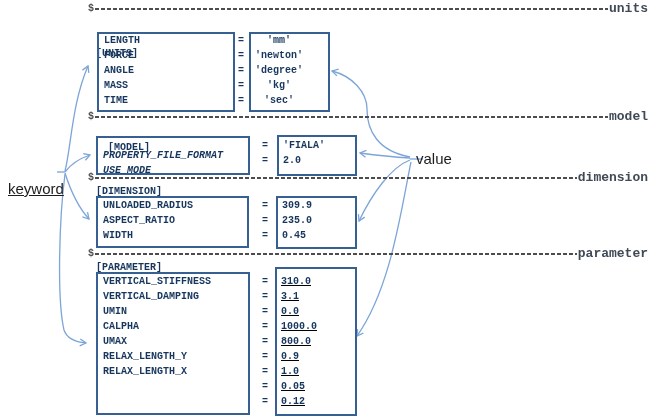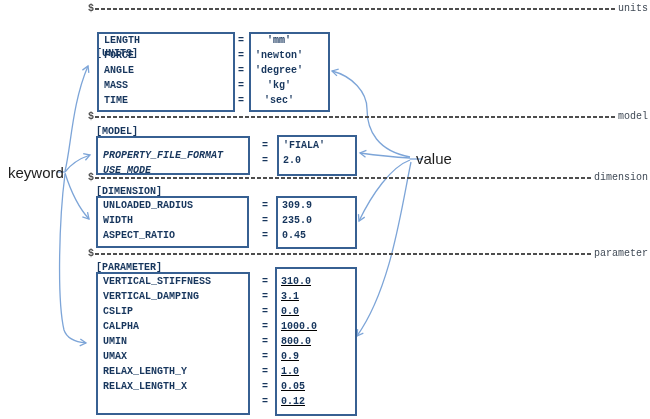--- a/index.html
+++ b/index.html
@@ -6,21 +6,21 @@
   #canvas{
     position:relative;width:650px;height:419px;background:#fff;overflow:hidden;
     font-family:"Liberation Mono","DejaVu Sans Mono",monospace;
   }
   .mono{font-family:"Liberation Mono","DejaVu Sans Mono",monospace;font-weight:bold;
         font-size:10px;color:var(--text,#17365D);white-space:pre;}
   .divider{position:absolute;left:88px;width:560px;height:12px;display:flex;align-items:center;}
   .divider .dollar{font-size:10px;font-weight:bold;color:var(--dash,#4d4d4d);line-height:12px;}
   .divider .dashes{flex:1;height:2px;margin:0 1px;
       background-image:repeating-linear-gradient(90deg,var(--dash,#4d4d4d) 0 4px,transparent 4px 6px);}
-  .divider .divlabel{font-size:10px;font-weight:normal;color:var(--divlabel,#404a56);line-height:12px;}
+  .divider .divlabel{font-size:13px;font-weight:bold;color:var(--divlabel,#404a56);line-height:12px;}
   .sec-header{position:absolute;left:96px;}
   .boxframe{position:absolute;border:2px solid var(--border,#376092);background:transparent;}
   .col{position:absolute;}
   .row{height:15px;line-height:15px;}
   .annot{position:absolute;font-family:"Liberation Sans","DejaVu Sans",sans-serif;
          font-size:15px;color:#1c1c1c;}
   svg.arrows{position:absolute;left:0;top:0;pointer-events:none;}
   svg.arrows path{fill:none;stroke:var(--arrow,#7da5d8);stroke-width:1.3;}
 </style>
 </head>
@@ -43,21 +43,21 @@
     </g>
     <g>
       <path d="M 410,159 L 423,159"></path>
       <path d="M 410,157 C 378,151 367,131 367,109 C 367,92 352,76 332,71" marker-end="url(#ah)"></path>
       <path d="M 410,158 C 394,157 375,155 360,153" marker-end="url(#ah)"></path>
       <path d="M 410,160 C 391,167 372,194 359,221" marker-end="url(#ah)"></path>
       <path d="M 411,162 C 401,210 391,288 357,336" marker-end="url(#ah)"></path>
     </g>
   </svg>
 
-  <div class="annot" style="left:8px;top:164px;">keyword</div>
+  <div class="annot" style="left:8px;top:180px;text-decoration:underline;">keyword</div>
   <div class="annot" style="left:416px;top:150px;">value</div>
 
   <div id="sections">
       <div class="divider" style="top: 3px;">
         <span class="dollar">$</span>
         <span class="dashes"></span>
         <span class="divlabel">units</span>
       </div>
       <div class="mono sec-header" style="top: 31px; margin-top: 17px;">[UNITS]</div>
       <div class="boxframe" style="left: 97px; top: 32px; width: 134px; height: 76px;"></div>
@@ -81,21 +81,21 @@
         <div class="mono row">'newton'</div>
         <div class="mono row">'degree'</div>
         <div class="mono row">'kg'</div>
         <div class="mono row">'sec'</div>
       </div>
       <div class="divider" style="top: 111px;">
         <span class="dollar">$</span>
         <span class="dashes"></span>
         <span class="divlabel">model</span>
       </div>
-      <div class="mono sec-header" style="top: 126px;">[MODEL]</div>
+      <div class="mono sec-header" style="top: 142px; margin-left: 12px;">[MODEL]</div>
       <div class="boxframe" style="left: 96px; top: 136px; width: 150px; height: 35px;"></div>
       <div class="boxframe" style="left: 277px; top: 135px; width: 76px; height: 37px;"></div>
       <div class="col" style="left: 103px; top: 148px; font-style: italic;">
         <div class="mono row">PROPERTY_FILE_FORMAT</div>
         <div class="mono row">USE_MODE</div>
       </div>
       <div class="col" style="left: 262px; top: 138px;">
         <div class="mono row">=</div>
         <div class="mono row">=</div>
       </div>
@@ -106,22 +106,22 @@
       <div class="divider" style="top: 172px;">
         <span class="dollar">$</span>
         <span class="dashes"></span>
         <span class="divlabel">dimension</span>
       </div>
       <div class="mono sec-header" style="top: 186px;">[DIMENSION]</div>
       <div class="boxframe" style="left: 96px; top: 196px; width: 149px; height: 48px;"></div>
       <div class="boxframe" style="left: 276px; top: 196px; width: 77px; height: 49px;"></div>
       <div class="col" style="left: 103px; top: 198px;">
         <div class="mono row">UNLOADED_RADIUS</div>
+        <div class="mono row">ASPECT_RATIO</div>
         <div class="mono row">WIDTH</div>
-        <div class="mono row">ASPECT_RATIO</div>
       </div>
       <div class="col" style="left: 262px; top: 198px;">
         <div class="mono row">=</div>
         <div class="mono row">=</div>
         <div class="mono row">=</div>
       </div>
       <div class="col" style="left: 282px; top: 198px;">
         <div class="mono row">309.9</div>
         <div class="mono row">235.0</div>
         <div class="mono row">0.45</div>
@@ -130,23 +130,22 @@
         <span class="dollar">$</span>
         <span class="dashes"></span>
         <span class="divlabel">parameter</span>
       </div>
       <div class="mono sec-header" style="top: 262px;">[PARAMETER]</div>
       <div class="boxframe" style="left: 96px; top: 272px; width: 150px; height: 139px;"></div>
       <div class="boxframe" style="left: 275px; top: 267px; width: 78px; height: 145px;"></div>
       <div class="col" style="left: 103px; top: 274px;">
         <div class="mono row">VERTICAL_STIFFNESS</div>
         <div class="mono row">VERTICAL_DAMPING</div>
-        <div class="mono row">CSLIP</div>
+        <div class="mono row">UMIN</div>
         <div class="mono row">CALPHA</div>
-        <div class="mono row">UMIN</div>
         <div class="mono row">UMAX</div>
         <div class="mono row">RELAX_LENGTH_Y</div>
         <div class="mono row">RELAX_LENGTH_X</div>
       </div>
       <div class="col" style="left: 262px; top: 274px;">
         <div class="mono row">=</div>
         <div class="mono row">=</div>
         <div class="mono row">=</div>
         <div class="mono row">=</div>
         <div class="mono row">=</div>

